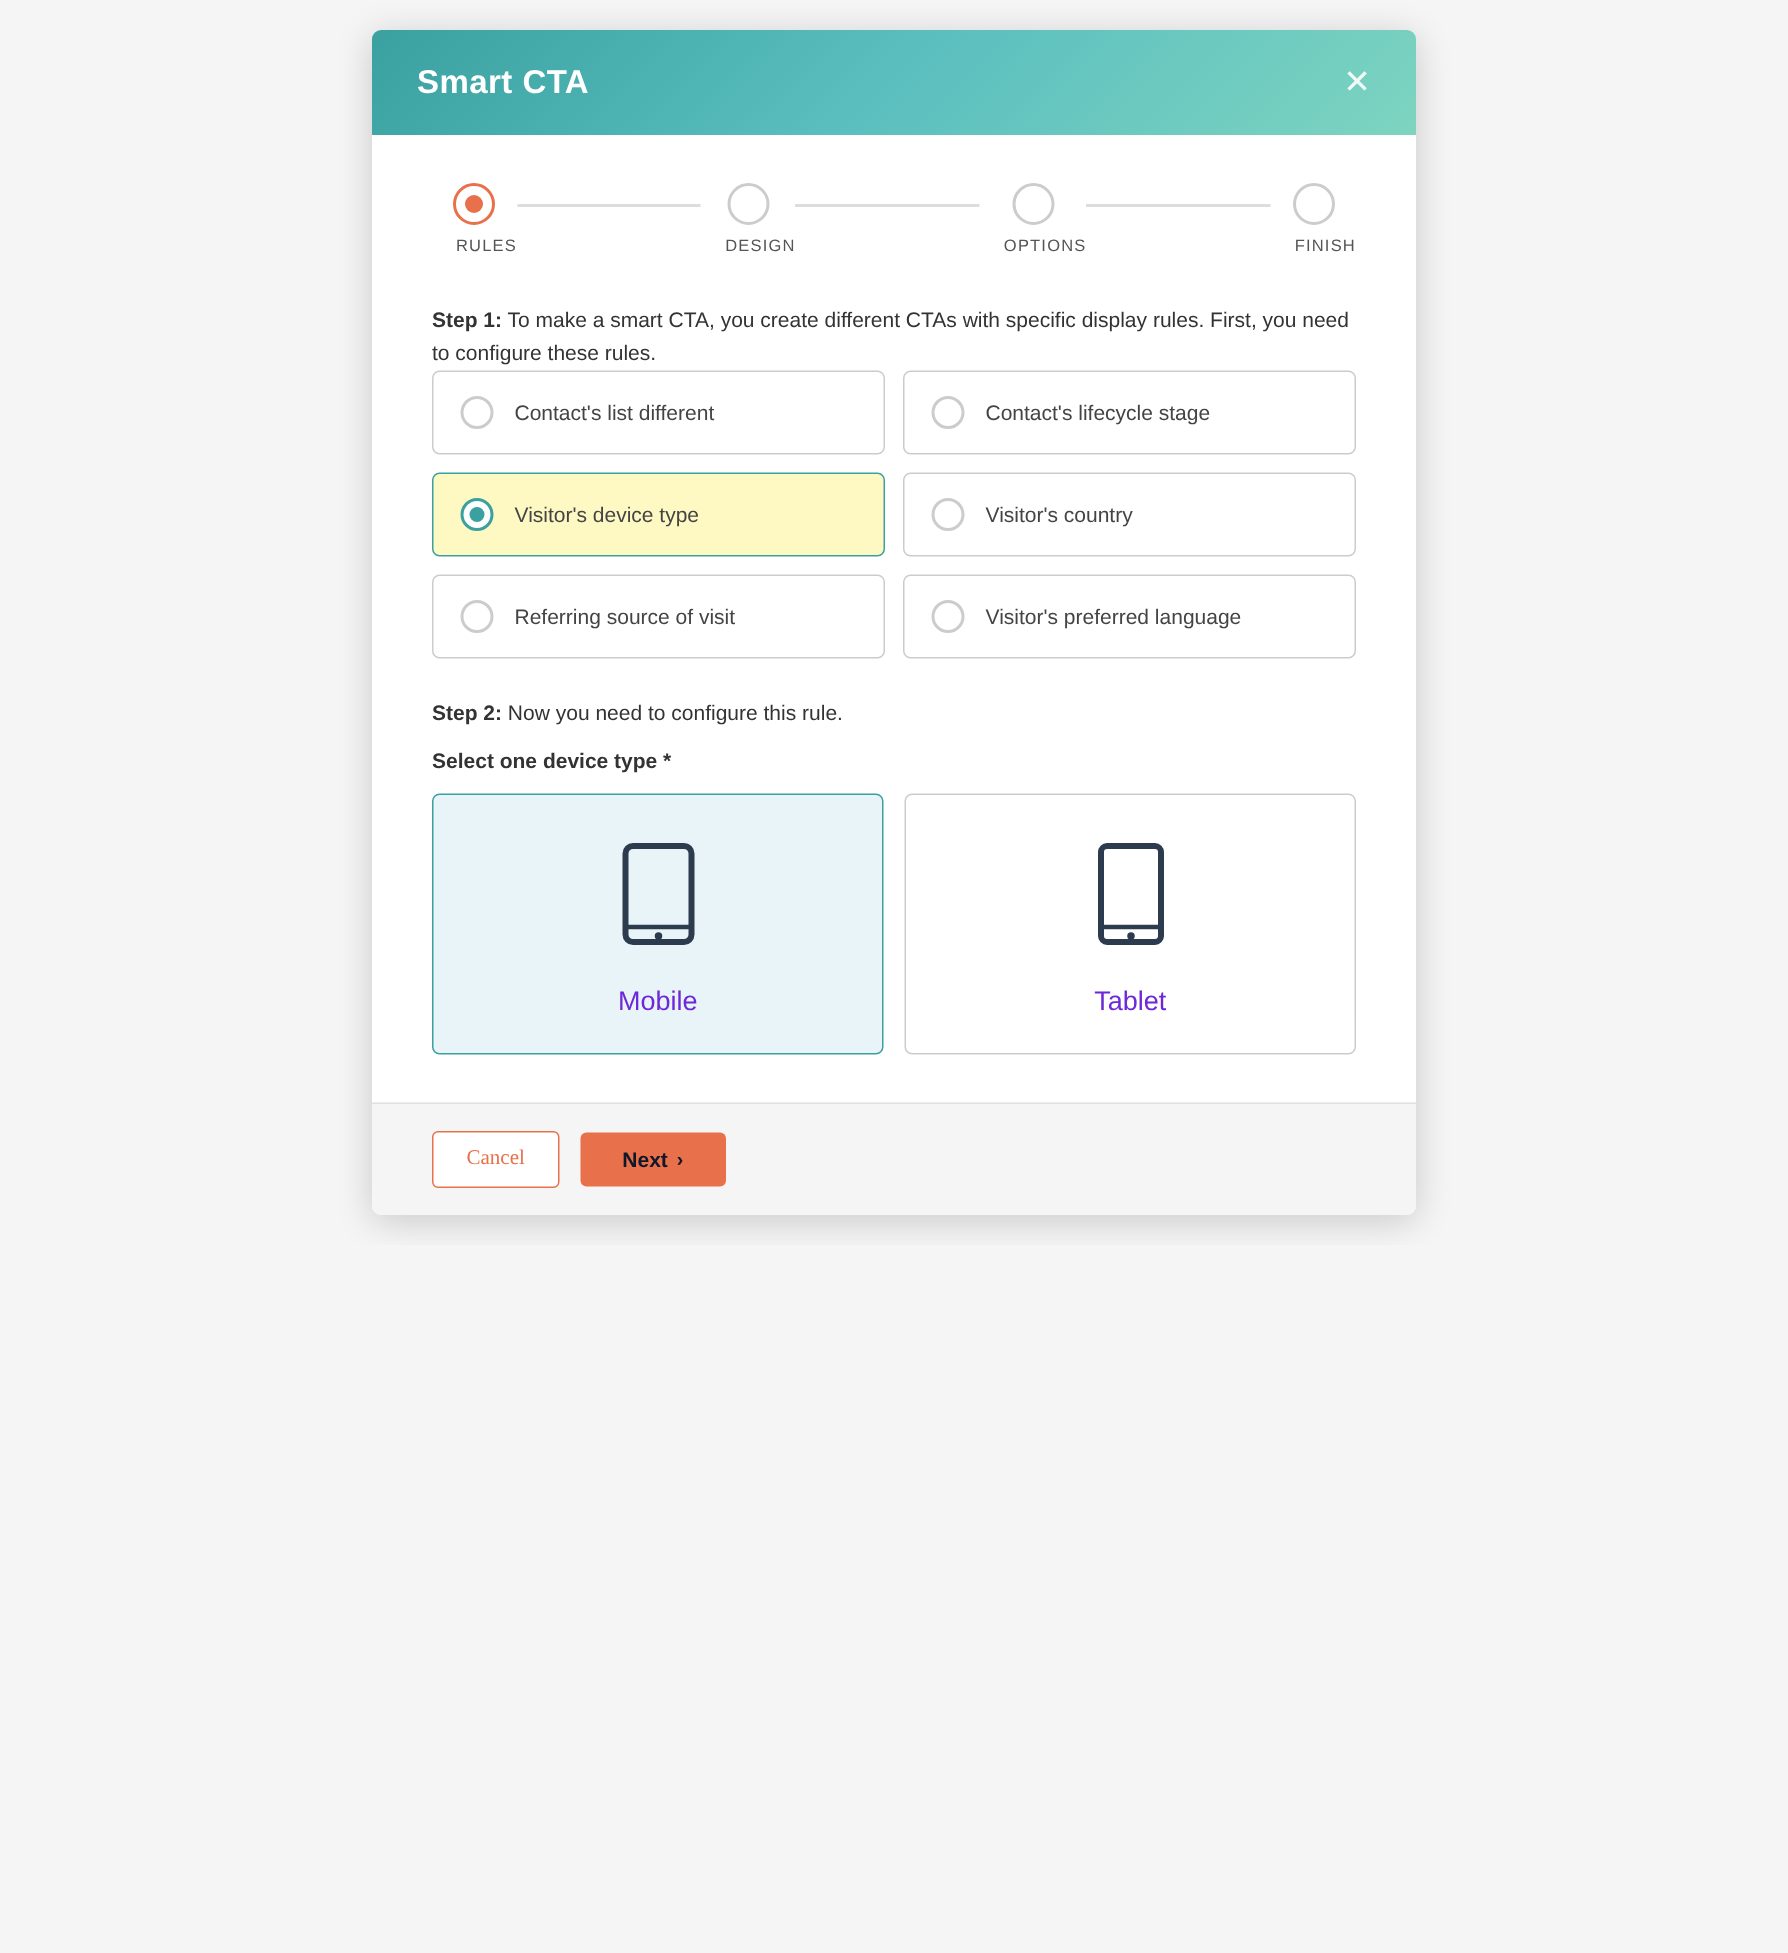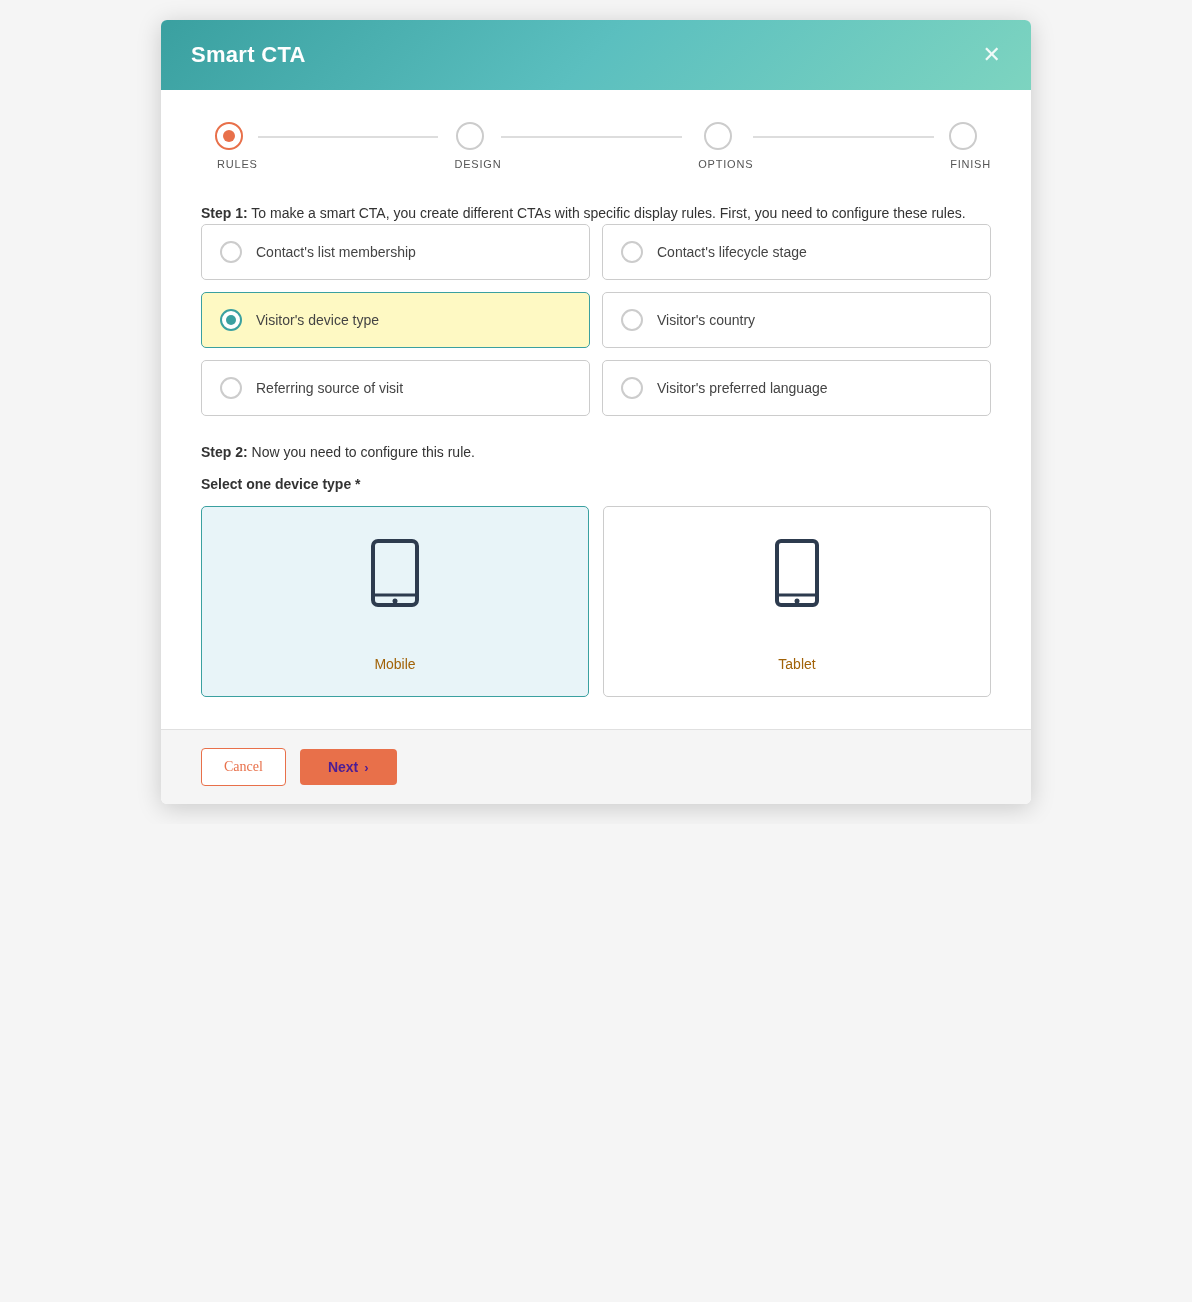--- a/index.html
+++ b/index.html
@@ -6,21 +6,21 @@
     body {
       font-family: -apple-system, BlinkMacSystemFont, 'Segoe UI', Helvetica, Arial, sans-serif;
       background: #f5f5f5;
       display: flex;
       justify-content: center;
       align-items: flex-start;
       padding: 20px;
     }
 
     .modal {
-      width: 870px;
+      width: 696px;
       background: #fff;
       border-radius: 6px;
       box-shadow: 0 4px 24px rgba(0,0,0,0.18);
       overflow: hidden;
     }
 
     .modal-header {
       background: linear-gradient(135deg, #3aa0a0 0%, #5bbfbf 50%, #7dd4c0 100%);
       padding: 22px 30px;
       display: flex;
@@ -217,23 +217,22 @@
     }
 
     .device-icon {
       font-size: 52px;
       color: #2d3b4e;
       margin-bottom: 18px;
       line-height: 1;
     }
 
     .device-name {
-      font-size: 14px;
-      color: #a16207;
-      margin-top: 23px;
+      font-size: 18px;
+      color: #6d28d9;
     }
 
     
     .modal-footer {
       background: #f5f5f5;
       border-top: 1px solid #e0e0e0;
       padding: 18px 40px;
       display: flex;
       align-items: center;
       gap: 14px;
@@ -249,21 +248,21 @@
       font-weight: 500;
       cursor: pointer;
       font-family: Liberation Serif, serif;
     }
 
     .next-btn {
       padding: 10px 28px;
       border: none;
       border-radius: 4px;
       background: #e8704a;
-      color: #4c1d95;
+      color: #0f172a;
       font-size: 14px;
       font-weight: 600;
       cursor: pointer;
       display: flex;
       align-items: center;
       gap: 6px;
     }
 
     .next-btn .chevron {
       font-size: 13px;
@@ -304,21 +303,21 @@
     </div>
 
     <p class="step-description">
       <strong>Step 1:</strong><span> To make a smart CTA, you create different CTAs with specific display rules. First, you need to configure these rules.</span>
     </p>
 
     <div class="rules-grid">
 
       <div class="rule-option">
         <div class="radio-circle"></div>
-        <span class="rule-label">Contact's list membership</span>
+        <span class="rule-label">Contact's list different</span>
       </div>
 
       <div class="rule-option">
         <div class="radio-circle"></div>
         <span class="rule-label">Contact's lifecycle stage</span>
       </div>
 
       <div class="rule-option selected">
         <div class="radio-circle selected"></div>
         <span class="rule-label">Visitor's device type</span>

